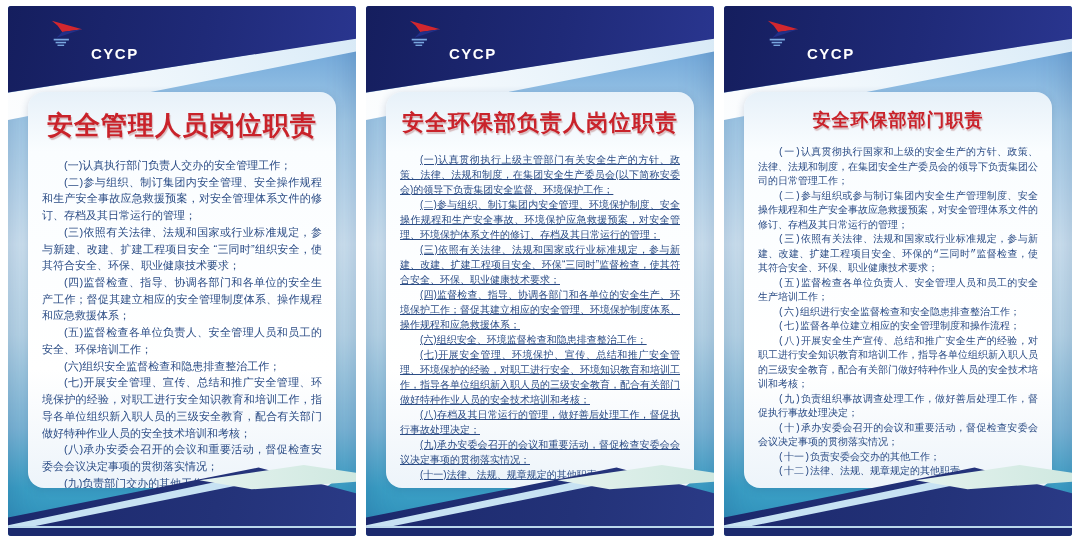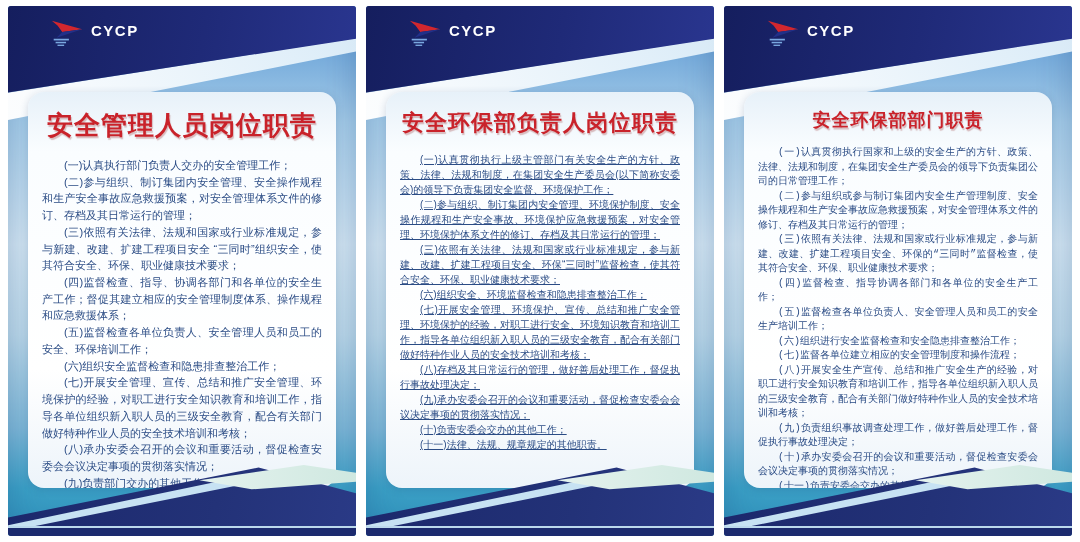--- a/index.html
+++ b/index.html
@@ -23,21 +23,21 @@
     background:linear-gradient(100deg,#151e5e 0%,#1f2a78 55%,#2a3690 100%);
     clip-path:polygon(0 0,100% 0,100% 34%,0 90%);
   }
   .hdr-stripe{
     position:absolute;top:0;left:0;width:100%;height:114px;z-index:1;
     background:linear-gradient(90deg,rgba(255,255,255,0.97),rgba(230,243,251,0.9));
     clip-path:polygon(0 76%,100% 28%,100% 40%,0 100%);
   }
   .logo{position:absolute;top:13px;left:40px;display:flex;align-items:flex-start;gap:5px;z-index:3;}
   .logo svg{display:block;}
-  .logo-text{color:#ffffff;font-weight:bold;font-size:15px;letter-spacing:1.5px;margin-top:3px;}
+  .logo-text{color:#ffffff;font-weight:bold;font-size:15px;letter-spacing:1.5px;margin-top:26px;}
   
   .content-box{
     position:absolute;left:20px;right:20px;top:86px;bottom:48px;z-index:2;
     background:linear-gradient(180deg,#e7f1f9 0%,#fafdff 15%,#ffffff 70%,#edf4fa 100%);
     border-radius:16px;padding:10px 14px 8px;box-sizing:border-box;
     box-shadow:0 2px 8px rgba(30,60,110,0.20);
     overflow:hidden;
   }
   .title{
     text-align:center;font-weight:bold;color:#c9222a;margin:6px 0 14px;
@@ -129,25 +129,25 @@
         </svg>
       </span>
       <span class="logo-text">CYCP</span>
     </div>
     <div class="content-box">
       <h1 class="title">安全环保部负责人岗位职责</h1>
       <div class="duties">
           <p>(一)认真贯彻执行上级主管部门有关安全生产的方针、政策、法律、法规和制度，在集团安全生产委员会(以下简称安委会)的领导下负责集团安全监督、环境保护工作；</p>
           <p>(二)参与组织、制订集团内安全管理、环境保护制度、安全操作规程和生产安全事故、环境保护应急救援预案，对安全管理、环境保护体系文件的修订、存档及其日常运行的管理；</p>
           <p>(三)依照有关法律、法规和国家或行业标准规定，参与新建、改建、扩建工程项目安全、环保“三同时”监督检查，使其符合安全、环保、职业健康技术要求；</p>
+          <p>(四)监督检查、指导、协调各部门和各单位的安全生产、环境保护工作；督促其建立相应的安全管理、环境保护制度体系、操作规程和应急救援体系；</p>
           <p>(六)组织安全、环境监督检查和隐患排查整治工作；</p>
           <p>(七)开展安全管理、环境保护、宣传、总结和推广安全管理、环境保护的经验，对职工进行安全、环境知识教育和培训工作，指导各单位组织新入职人员的三级安全教育，配合有关部门做好特种作业人员的安全技术培训和考核；</p>
           <p>(八)存档及其日常运行的管理，做好善后处理工作，督促执行事故处理决定；</p>
           <p>(九)承办安委会召开的会议和重要活动，督促检查安委会会议决定事项的贯彻落实情况；</p>
-          <p>(十)负责安委会交办的其他工作；</p>
           <p>(十一)法律、法规、规章规定的其他职责。</p>
         </div>
     </div>
     <div class="mtn">
       <div class="mtn-main"></div>
       <div class="mtn-stripe"></div>
       <div class="mtn-peak"></div>
     </div>
     <div class="bottom-band"></div>
   </section>
@@ -166,21 +166,20 @@
         </svg>
       </span>
       <span class="logo-text">CYCP</span>
     </div>
     <div class="content-box">
       <h1 class="title">安全环保部部门职责</h1>
       <div class="duties">
           <p>(一)认真贯彻执行国家和上级的安全生产的方针、政策、法律、法规和制度，在集团安全生产委员会的领导下负责集团公司的日常管理工作；</p>
           <p>(二)参与组织或参与制订集团内安全生产管理制度、安全操作规程和生产安全事故应急救援预案，对安全管理体系文件的修订、存档及其日常运行的管理；</p>
           <p>(三)依照有关法律、法规和国家或行业标准规定，参与新建、改建、扩建工程项目安全、环保的“三同时”监督检查，使其符合安全、环保、职业健康技术要求；</p>
-          <p>(四)监督检查、指导协调各部门和各单位的安全生产工作；</p>
           <p>(五)监督检查各单位负责人、安全管理人员和员工的安全生产培训工作；</p>
           <p>(六)组织进行安全监督检查和安全隐患排查整治工作；</p>
           <p>(七)监督各单位建立相应的安全管理制度和操作流程；</p>
           <p>(八)开展安全生产宣传、总结和推广安全生产的经验，对职工进行安全知识教育和培训工作，指导各单位组织新入职人员的三级安全教育，配合有关部门做好特种作业人员的安全技术培训和考核；</p>
           <p>(九)负责组织事故调查处理工作，做好善后处理工作，督促执行事故处理决定；</p>
           <p>(十)承办安委会召开的会议和重要活动，督促检查安委会会议决定事项的贯彻落实情况；</p>
           <p>(十一)负责安委会交办的其他工作；</p>
           <p>(十二)法律、法规、规章规定的其他职责。</p>
         </div>
     </div>

